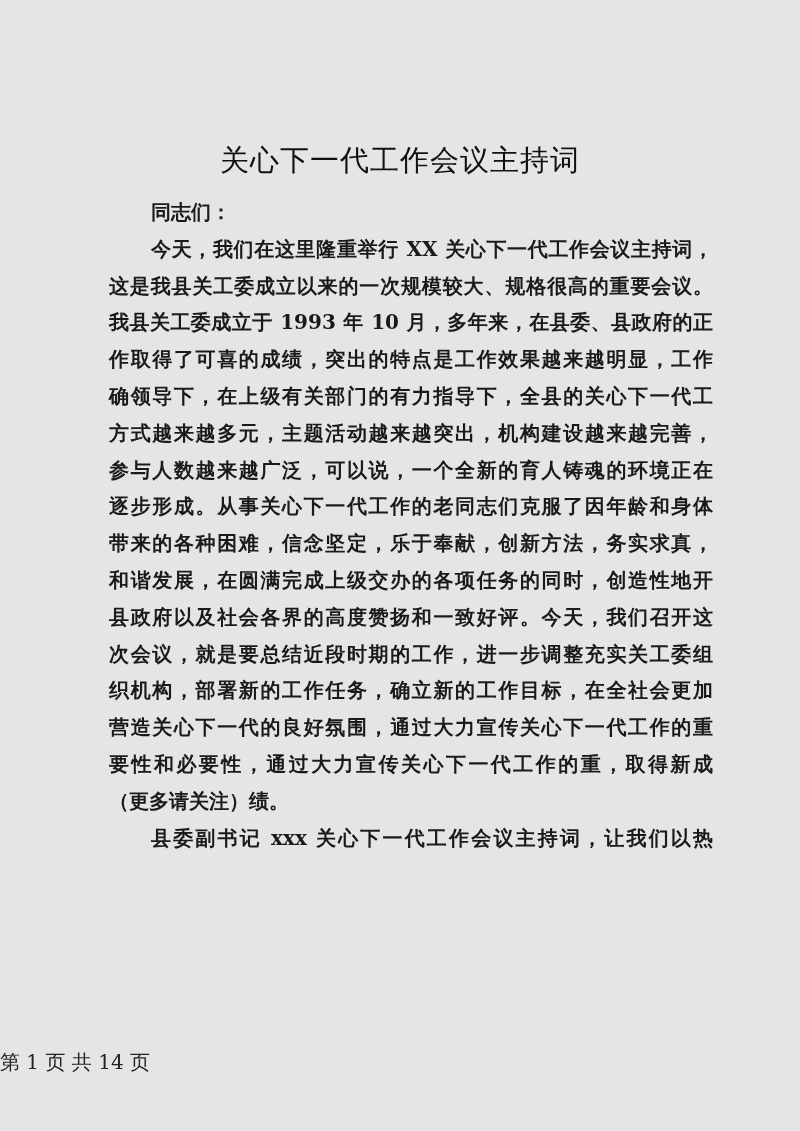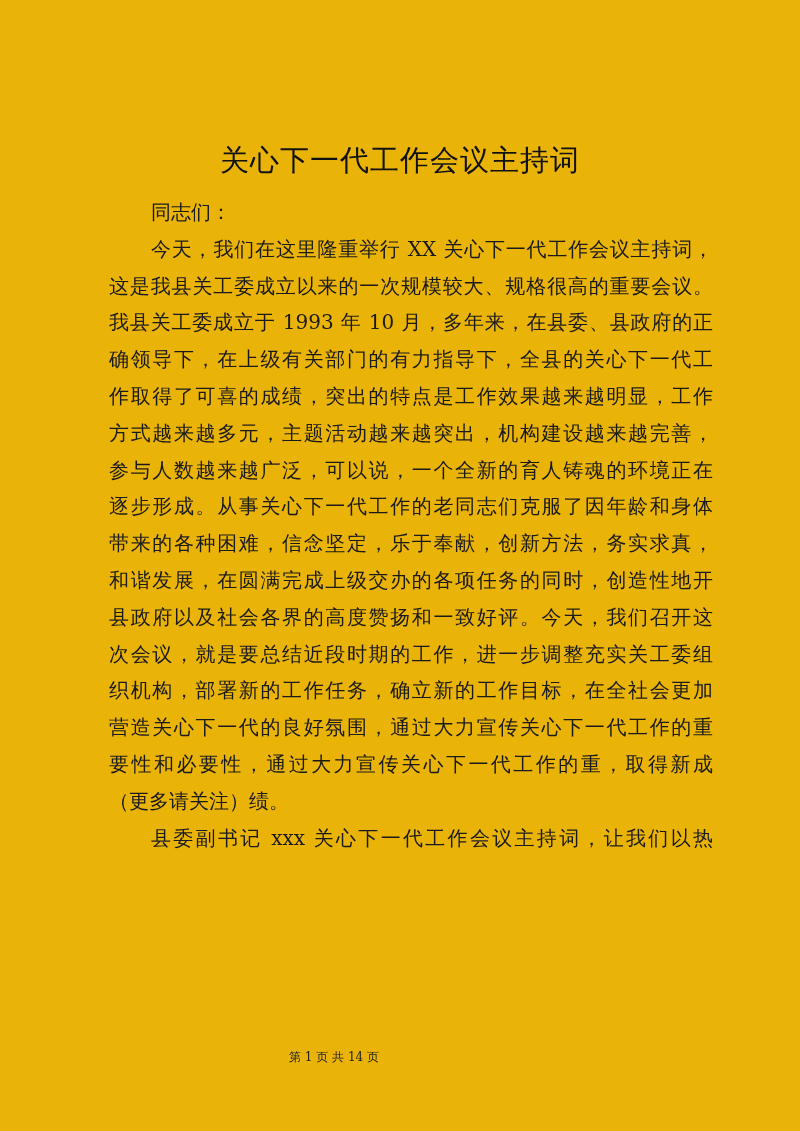--- a/index.html
+++ b/index.html
@@ -1,43 +1,43 @@
 <!DOCTYPE html>
 <html><head>
 <meta charset="utf-8">
 <style>
   html, body { margin: 0; padding: 0; background: #ffffff; }
   body { width: 800px; height: 1131px; position: relative; overflow: hidden;
          font-family: "DejaVu Serif", "Liberation Serif", serif; color: #1a1a1a; }
-  .page { position: absolute; left: 0; top: 0; width: 800px; height: 1131px; background: #eab308; }
+  .page { position: absolute; left: 0; top: 0; width: 800px; height: 1131px; background: #e5e5e5; }
   .title { position: absolute; left: 0; width: 800px; top: 140px; text-align: center;
            font-size: 29px; line-height: 40px; font-weight: normal; color: #111; letter-spacing: 1px; }
-  .body { position: absolute; left: 109px; top: 194px; width: 604px; }
+  .body { position: absolute; left: 109px; top: 194px; width: 604px; font-weight: bold; }
   .line { height: 36.8px; line-height: 36.8px; font-size: 20px; white-space: nowrap;
           text-align: justify; text-align-last: justify; display: block; }
   .line.last { text-align-last: left; }
   .indent { padding-left: 42px; }
-  .footer { position: absolute; left: 0; width: 668px; top: 1049px; text-align: center;
-            font-size: 12px; color: #222; }
+  .footer { position: absolute; left: 0; width: 668px; top: 1049px; 
+            font-size: 20px; color: #222; }
 </style>
 </head>
 <body>
 
 <div class="page">
   <div class="title">关心下一代工作会议主持词</div>
 
   <div class="body">
     <div class="line indent last">同志们：</div>
 
     <div>
       <div class="line indent">今天，我们在这里隆重举行 XX 关心下一代工作会议主持词，</div>
       <div class="line">这是我县关工委成立以来的一次规模较大、规格很高的重要会议。</div>
       <div class="line">我县关工委成立于 1993 年 10 月，多年来，在县委、县政府的正</div>
+      <div class="line">作取得了可喜的成绩，突出的特点是工作效果越来越明显，工作</div>
       <div class="line">确领导下，在上级有关部门的有力指导下，全县的关心下一代工</div>
-      <div class="line">作取得了可喜的成绩，突出的特点是工作效果越来越明显，工作</div>
       <div class="line">方式越来越多元，主题活动越来越突出，机构建设越来越完善，</div>
       <div class="line">参与人数越来越广泛，可以说，一个全新的育人铸魂的环境正在</div>
       <div class="line">逐步形成。从事关心下一代工作的老同志们克服了因年龄和身体</div>
       <div class="line">带来的各种困难，信念坚定，乐于奉献，创新方法，务实求真，</div>
       <div class="line">和谐发展，在圆满完成上级交办的各项任务的同时，创造性地开</div>
       <div class="line">县政府以及社会各界的高度赞扬和一致好评。今天，我们召开这</div>
       <div class="line">次会议，就是要总结近段时期的工作，进一步调整充实关工委组</div>
       <div class="line">织机构，部署新的工作任务，确立新的工作目标，在全社会更加</div>
       <div class="line">营造关心下一代的良好氛围，通过大力宣传关心下一代工作的重</div>
       <div class="line">要性和必要性，通过大力宣传关心下一代工作的重，取得新成</div>

